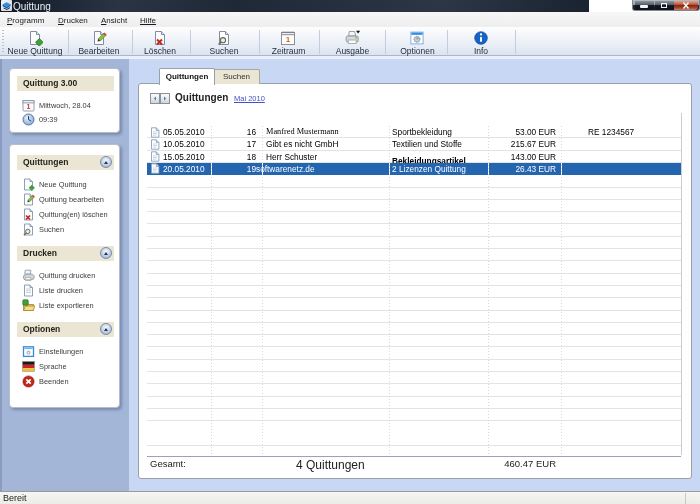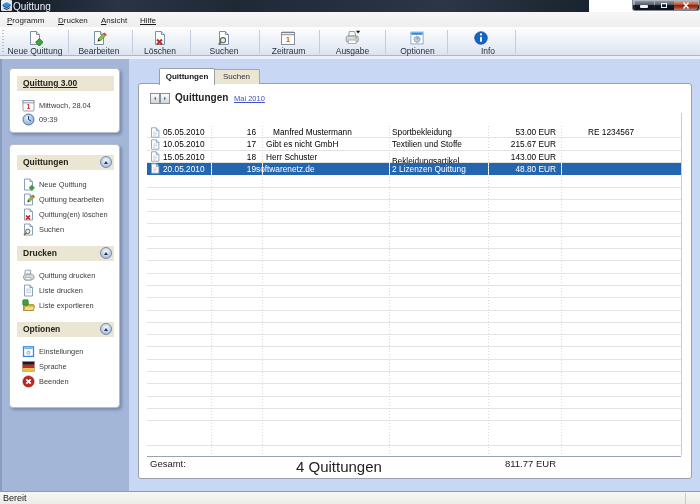--- a/index.html
+++ b/index.html
@@ -108,36 +108,36 @@
       <circle cx="8" cy="9.3" r="1.9" fill="#ccd3da"></circle>
       <path d="M8 9.3 L9.6 7.9 M8 9.3 L8 7.6" stroke="#6a727c" stroke-width="0.7"></path>
     </svg></div>
 <div class="tb-lbl" style="left:388px;width:59px;">Optionen</div>
 <div class="tb-ic" style="left:473px;"><svg width="16" height="16" viewBox="0 0 16 16">
       <circle cx="8" cy="8" r="6.3" fill="#1464c8"></circle>
       <circle cx="8" cy="8" r="6.3" fill="none" stroke="#0c4a9a" stroke-width="0.7"></circle>
       <rect x="7" y="6.8" width="2" height="5" rx="0.9" fill="#fff"></rect>
       <circle cx="8" cy="4.4" r="1.15" fill="#fff"></circle>
     </svg></div>
-<div class="tb-lbl" style="left:449px;width:64px;margin-left:7px;">Info</div>
+<div class="tb-lbl" style="left:449px;width:64px;">Info</div>
 <div class="tb-sep" style="left:68px;"></div>
 <div class="tb-sep" style="left:132px;"></div>
 <div class="tb-sep" style="left:190px;"></div>
 <div class="tb-sep" style="left:259px;"></div>
 <div class="tb-sep" style="left:319px;"></div>
 <div class="tb-sep" style="left:385px;"></div>
 <div class="tb-sep" style="left:447px;"></div>
 <div class="tb-sep" style="left:515px;"></div>
 <div class="ab" style="left:0;top:56px;width:700px;height:3px;background:#e9effb;"></div>
 <div class="ab" style="left:0;top:59px;width:700px;height:432px;background:#a3b6d8;
 border-left:2px solid #8a9cc0;box-sizing:border-box;">
 <div class="ab" style="left:127px;top:0;width:571px;height:432px;background:#c8d7f3;"></div>
 </div>
 <div class="ab" style="left:9px;top:68px;width:111px;height:65px;background:#fff;border:1px solid #b8bcc4;border-radius:4px;box-shadow:2px 2px 3px rgba(40,60,100,0.35);box-sizing:border-box;">
-<div class="sb-hdr" style="top:7px;text-decoration:underline;">Quittung 3.00</div>
+<div class="sb-hdr" style="top:7px;">Quittung 3.00</div>
 <div class="sb-it" style="top:30px;">
       <span class="sb-ic"><svg width="13" height="13" viewBox="0 0 13 13">
           <rect x="1" y="1.5" width="11" height="10.5" rx="1" fill="#fdfdfe" stroke="#8a95a6" stroke-width="0.9"></rect>
           <rect x="1" y="1.5" width="11" height="2.4" fill="#eceef2" stroke="#8a95a6" stroke-width="0.9"></rect>
           <text x="6.5" y="10" font-size="7" font-weight="bold" fill="#c33" text-anchor="middle" font-family="Liberation Sans">1</text>
         </svg></span>
       <span class="sb-tx">Mittwoch, 28.04</span>
     </div>
 <div class="sb-it" style="top:44px;">
       <span class="sb-ic"><svg width="13" height="13" viewBox="0 0 13 13">
@@ -264,21 +264,21 @@
     <div class="vline ab" style="left:422px;top:42px;height:329px;"></div>
     <div class="ab" style="left:542px;top:29px;width:1px;height:342px;background:#c8ccd4;"></div>
     <div class="ab" style="left:8px;top:42px;width:534px;height:12px;">
 <span class="ab" style="left:3px;top:0.5px;"><svg width="10" height="11" viewBox="0 0 10 11">
           <path d="M1.5 0.8 h4.8 l2.6 2.6 v6.8 h-7.4 z" fill="#fdfdfe" stroke="#8aa0bc" stroke-width="0.9"></path>
           <path d="M6.3 0.8 v2.6 h2.6" fill="#d8e2ee" stroke="#8aa0bc" stroke-width="0.9"></path>
           <path d="M3 5 h4 M3 6.6 h4 M3 8.2 h3" stroke="#b9c8da" stroke-width="0.7"></path>
         </svg></span>
 <span class="cell" style="left:16px;top:0;color:#000;">05.05.2010</span>
 <span class="cell" style="left:70px;top:0;width:39px;text-align:right;color:#000;">16</span>
-<span class="cell" style="left:126px;top:0;color:#000;">Manfred Mustermann</span>
+<span class="cell" style="left:119px;top:0;color:#000;font-family:Liberation Serif, serif;">Manfred Mustermann</span>
 <span class="cell" style="left:245px;top:0;color:#000;">Sportbekleidung</span>
 <span class="cell" style="left:343px;top:0;width:66px;text-align:right;color:#000;">53.00 EUR</span>
 <span class="cell" style="left:417px;top:0;color:#000;margin-left:24px;">RE 1234567</span>
     </div>
     <div class="ab" style="left:8px;top:54.30000000000001px;width:534px;height:12px;">
 <span class="ab" style="left:3px;top:0.5px;"><svg width="10" height="11" viewBox="0 0 10 11">
           <path d="M1.5 0.8 h4.8 l2.6 2.6 v6.8 h-7.4 z" fill="#fdfdfe" stroke="#8aa0bc" stroke-width="0.9"></path>
           <path d="M6.3 0.8 v2.6 h2.6" fill="#d8e2ee" stroke="#8aa0bc" stroke-width="0.9"></path>
           <path d="M3 5 h4 M3 6.6 h4 M3 8.2 h3" stroke="#b9c8da" stroke-width="0.7"></path>
         </svg></span>
@@ -291,42 +291,42 @@
     </div>
     <div class="ab" style="left:8px;top:66.60000000000002px;width:534px;height:12px;">
 <span class="ab" style="left:3px;top:0.5px;"><svg width="10" height="11" viewBox="0 0 10 11">
           <path d="M1.5 0.8 h4.8 l2.6 2.6 v6.8 h-7.4 z" fill="#fdfdfe" stroke="#8aa0bc" stroke-width="0.9"></path>
           <path d="M6.3 0.8 v2.6 h2.6" fill="#d8e2ee" stroke="#8aa0bc" stroke-width="0.9"></path>
           <path d="M3 5 h4 M3 6.6 h4 M3 8.2 h3" stroke="#b9c8da" stroke-width="0.7"></path>
         </svg></span>
 <span class="cell" style="left:16px;top:0;color:#000;">15.05.2010</span>
 <span class="cell" style="left:70px;top:0;width:39px;text-align:right;color:#000;">18</span>
 <span class="cell" style="left:119px;top:0;color:#000;">Herr Schuster</span>
-<span class="cell" style="left:245px;top:4px;color:#000;">Bekleidungsartikel</span>
+<span class="cell" style="left:245px;top:4px;color:#000;font-weight:bold;">Bekleidungsartikel</span>
 <span class="cell" style="left:343px;top:0;width:66px;text-align:right;color:#000;">143.00 EUR</span>
 <span class="cell" style="left:417px;top:0;color:#000;"></span>
     </div>
     <div class="ab" style="left:8px;top:78.9px;width:534px;height:12px;">
       <span class="selcell" style="left:0px;width:64px;"></span>
       <span class="selcell" style="left:65px;width:50px;"></span>
       <span class="selcell" style="left:116px;width:126px;"></span>
       <span class="selcell" style="left:243px;width:98px;"></span>
       <span class="selcell" style="left:342px;width:72px;"></span>
       <span class="selcell" style="left:415px;width:119px;"></span>
       <span class="ab" style="left:3px;top:0.5px;"><svg width="10" height="11" viewBox="0 0 10 11">
           <path d="M1.5 0.8 h4.8 l2.6 2.6 v6.8 h-7.4 z" fill="#fdfdfe" stroke="#8aa0bc" stroke-width="0.9"></path>
           <path d="M6.3 0.8 v2.6 h2.6" fill="#d8e2ee" stroke="#8aa0bc" stroke-width="0.9"></path>
           <path d="M3 5 h4 M3 6.6 h4 M3 8.2 h3" stroke="#b9c8da" stroke-width="0.7"></path>
         </svg></span>
 <span class="cell" style="left:16px;top:0;color:#fff;">20.05.2010</span>
 <span class="cell" style="left:70px;top:0;width:39px;text-align:right;color:#fff;">19</span>
 <span class="cell" style="left:109px;top:0;color:#fff;text-align:right;">softwarenetz.de</span>
 <span class="cell" style="left:245px;top:0;color:#fff;">2 Lizenzen Quittung</span>
-<span class="cell" style="left:343px;top:0;width:66px;text-align:right;color:#fff;">48.80 EUR</span>
+<span class="cell" style="left:343px;top:0;width:66px;text-align:right;color:#fff;">26.43 EUR</span>
     </div>
     <div class="ab" style="left:8px;top:371.5px;width:534px;height:1px;background:#9aa3b5;"></div>
 <div class="ab" style="left:11px;top:374px;font-size:9.5px;color:#222;">Gesamt:</div>
-<div class="ab" style="left:157px;top:374px;font-size:15px;color:#222;">4 Quittungen</div>
-<div class="ab" style="left:351px;top:374px;width:66px;text-align:right;font-size:9.5px;color:#222;">811.77 EUR</div>
+<div class="ab" style="left:157px;top:374px;font-size:12px;color:#222;">4 Quittungen</div>
+<div class="ab" style="left:351px;top:374px;width:66px;text-align:right;font-size:9.5px;color:#222;">460.47 EUR</div>
   </div>
 <div class="ab" style="left:0;top:491px;width:700px;height:13px;background:linear-gradient(#f6f6f4,#ebebe8);border-top:1px solid #9a9a9a;box-sizing:border-box;">
 <div class="ab" style="left:3px;top:1px;font-size:9px;color:#222;">Bereit</div>
 <div class="ab" style="left:685px;top:1px;width:1px;height:11px;background:#c8c8c4;"></div>
 </div>
 </body></html>

